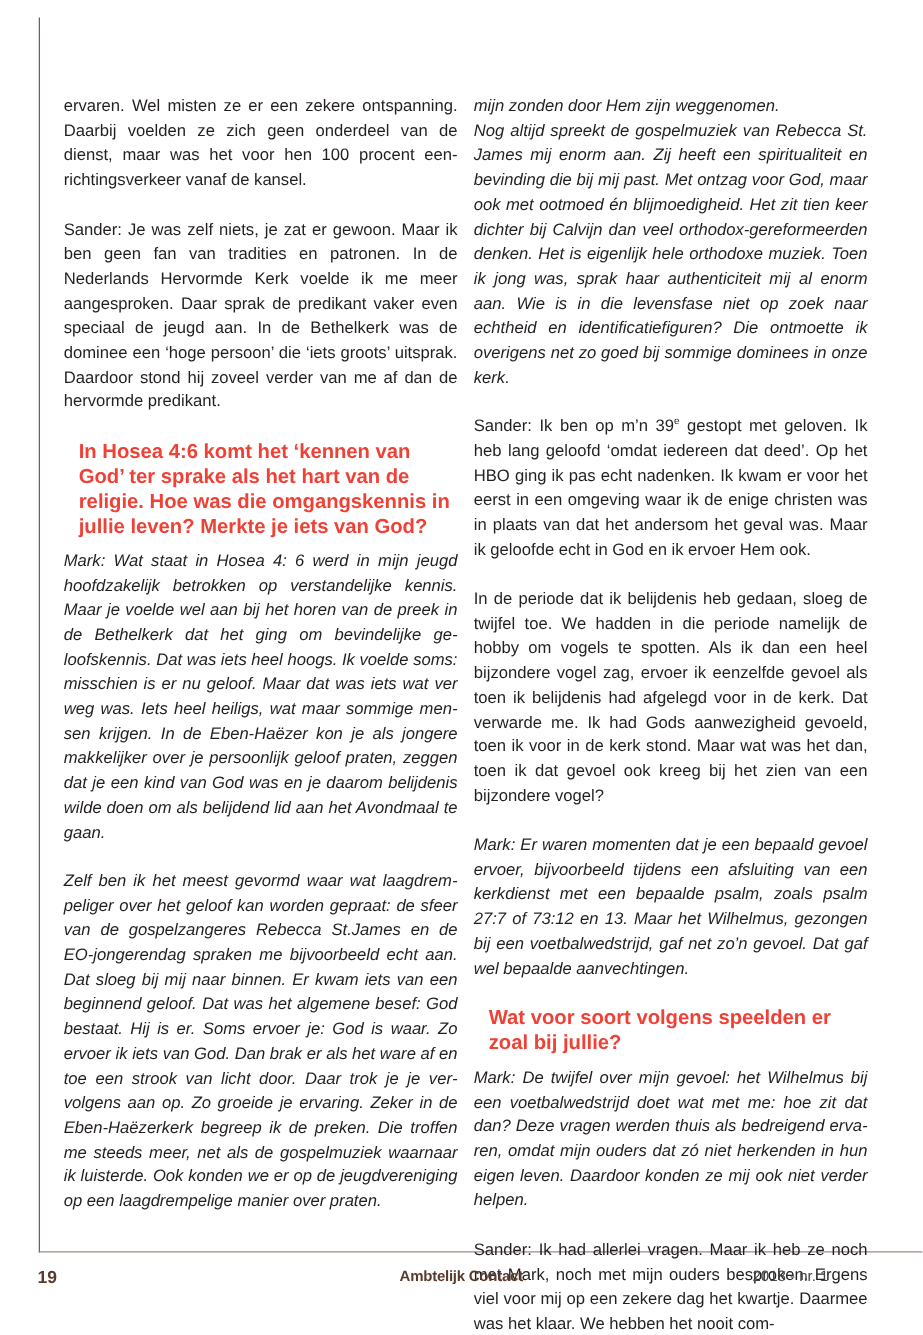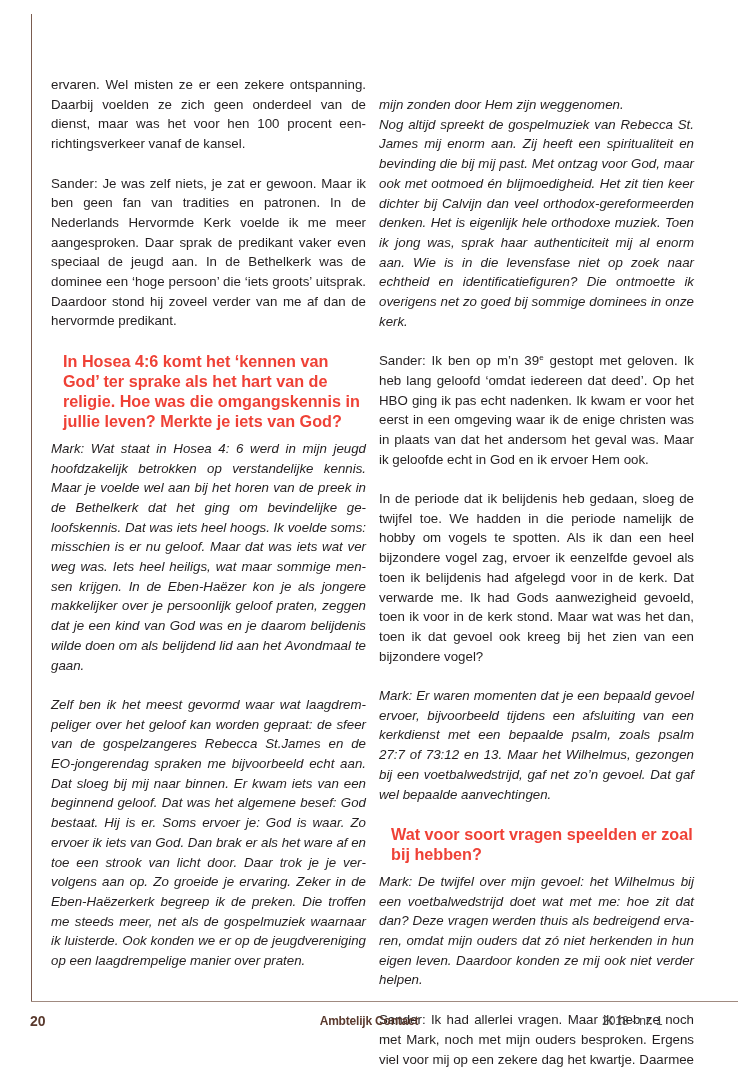--- a/index.html
+++ b/index.html
@@ -4,21 +4,21 @@
   <style>
     html, body { margin: 0; padding: 0; background: #ffffff; }
     body { width: 738px; height: 1068px; position: relative; overflow: hidden;
       font-family: "Liberation Sans", "DejaVu Sans", sans-serif; color: #231f20; }
     .frame-left { position: absolute; left: 31px; top: 14px; width: 1px; height: 988px; background: #7a5c50; }
     .frame-bottom { position: absolute; left: 31px; top: 1001px; width: 707px; height: 1px; background: #a08a80; }
     .col { position: absolute; top: 75px; width: 315px; font-size: 13.3px; line-height: 19.7px; }
     .col-left { left: 51px; }
     .col-right { left: 379px; top: 75px; }
     .para { margin: 0 0 19.7px 0; text-align: justify; hyphens: manual; }
-    .para.tight { margin-bottom: 0; margin-top: 20px; }
+    .para.tight { margin-bottom: 0; }
     .it { font-style: italic; }
     .speaker { }
     .question { color: #ef4136; font-weight: bold; font-size: 16.2px; line-height: 20px; margin: 8px 0 8px 12px; }
     .footer { position: absolute; top: 1014px; font-size: 12px; }
     .page-num { left: 30px; font-weight: bold; font-size: 14px; color: #5a3a2e; top: 1013px; }
     .pub-name { left: 0; width: 738px; text-align: center; font-weight: bold; color: #5a3a2e; font-size: 12px; letter-spacing: -0.2px; }
     .issue { left: 602px; color: #444; font-size: 12px; }
     sup { font-size: 8px; line-height: 0; }
   </style>
 </head>
@@ -34,20 +34,20 @@
   <p class="para it"><span class="speaker">Mark: </span><span>Wat staat in Hosea 4: 6 werd in mijn jeugd hoofdzakelijk betrokken op verstandelijke kennis. Maar je voelde wel aan bij het horen van de preek in de Bethelkerk dat het ging om bevindelijke ge­loofskennis. Dat was iets heel hoogs. Ik voelde soms: misschien is er nu geloof. Maar dat was iets wat ver weg was. Iets heel heiligs, wat maar sommige men­sen krijgen. In de Eben-Haëzer kon je als jongere makkelijker over je persoonlijk geloof praten, zeggen dat je een kind van God was en je daarom belijdenis wilde doen om als belijdend lid aan het Avondmaal te gaan.</span></p>
   <p class="para it">Zelf ben ik het meest gevormd waar wat laagdrem­peliger over het geloof kan worden gepraat: de sfeer van de gospelzangeres Rebecca St.James en de EO-jongerendag spraken me bijvoorbeeld echt aan. Dat sloeg bij mij naar binnen. Er kwam iets van een be­ginnend geloof. Dat was het algemene besef: God bestaat. Hij is er. Soms ervoer je: God is waar. Zo ervoer ik iets van God. Dan brak er als het ware af en toe een strook van licht door. Daar trok je je ver­volgens aan op. Zo groeide je ervaring. Zeker in de Eben-Haëzerkerk begreep ik de preken. Die troffen me steeds meer, net als de gospelmuziek waarnaar ik luisterde. Ook konden we er op de jeugdvereni­ging op een laagdrempelige manier over praten.</p>
 </div>
 
 <div class="col col-right">
   <p class="para it tight">mijn zonden door Hem zijn weggenomen.</p>
   <p class="para it">Nog altijd spreekt de gospelmuziek van Rebecca St. James mij enorm aan. Zij heeft een spiritualiteit en bevinding die bij mij past. Met ontzag voor God, maar ook met ootmoed én blijmoedigheid. Het zit tien keer dichter bij Calvijn dan veel orthodox-gere­formeerden denken. Het is eigenlijk hele orthodoxe muziek. Toen ik jong was, sprak haar authenticiteit mij al enorm aan. Wie is in die levensfase niet op zoek naar echtheid en identificatiefiguren? Die ont­moette ik overigens net zo goed bij sommige domi­nees in onze kerk.</p>
   <p class="para"><span class="speaker">Sander:</span><span> Ik ben op m’n 39</span><sup>e</sup><span>  gestopt met geloven. Ik heb lang geloofd ‘omdat iedereen dat deed’. Op het HBO ging ik pas echt nadenken. Ik kwam er voor het eerst in een omgeving waar ik de enige christen was in plaats van dat het andersom het geval was. Maar ik geloofde echt in God en ik er­voer Hem ook.</span></p>
   <p class="para">In de periode dat ik belijdenis heb gedaan, sloeg de twijfel toe. We hadden in die periode namelijk de hobby om vogels te spotten. Als ik dan een heel bijzondere vogel zag, ervoer ik eenzelfde ge­voel als toen ik belijdenis had afgelegd voor in de kerk. Dat verwarde me. Ik had Gods aanwezigheid gevoeld, toen ik voor in de kerk stond. Maar wat was het dan, toen ik dat gevoel ook kreeg bij het zien van een bijzondere vogel?</p>
   <p class="para it"><span class="speaker">Mark: </span><span>Er waren momenten dat je een bepaald ge­voel ervoer, bijvoorbeeld tijdens een afsluiting van een kerkdienst met een bepaalde psalm, zoals psalm 27:7 of 73:12 en 13. Maar het Wilhelmus, gezongen bij een voetbalwedstrijd, gaf net zo’n gevoel. Dat gaf wel bepaalde aanvechtingen.</span></p>
-  <h2 class="question">Wat voor soort vragen speelden er zoal bij hebben?</h2>
+  <h2 class="question">Wat voor soort volgens speelden er zoal bij jullie?</h2>
   <p class="para it"><span class="speaker">Mark:</span><span> De twijfel over mijn gevoel: het Wilhelmus bij een voetbalwedstrijd doet wat met me: hoe zit dat dan? Deze vragen werden thuis als bedreigend erva­ren, omdat mijn ouders dat zó niet herkenden in hun eigen leven. Daardoor konden ze mij ook niet verder helpen.</span></p>
   <p class="para tight"><span class="speaker">Sander:</span><span> Ik had allerlei vragen. Maar ik heb ze noch met Mark, noch met mijn ouders besproken. Er­gens viel voor mij op een zekere dag het kwartje. Daarmee was het klaar. We hebben het nooit com-</span></p>
 </div>
 
-<div class="footer page-num">20</div>
+<div class="footer page-num">19</div>
 <div class="footer pub-name">Ambtelijk Contact</div>
 <div class="footer issue">2018 - nr. 1</div>
 
 </body></html>

